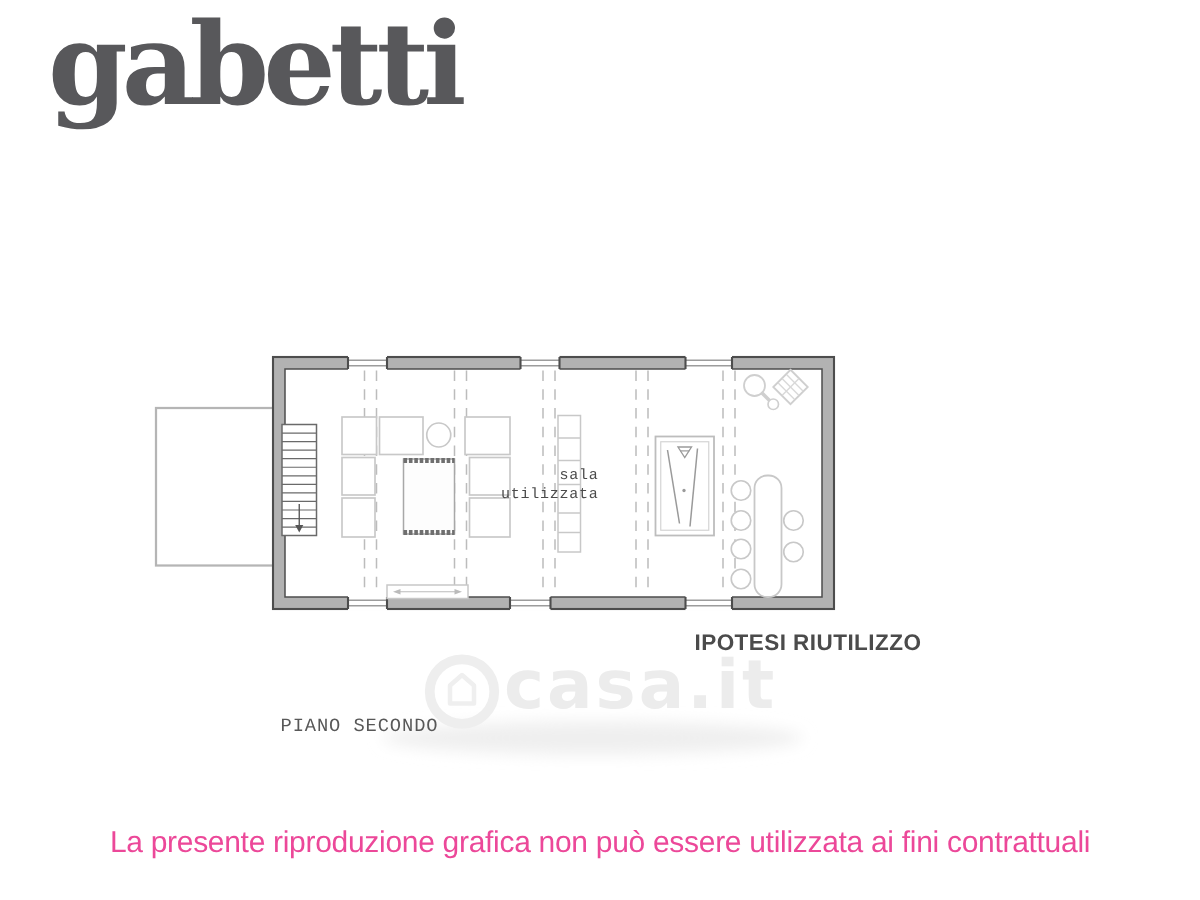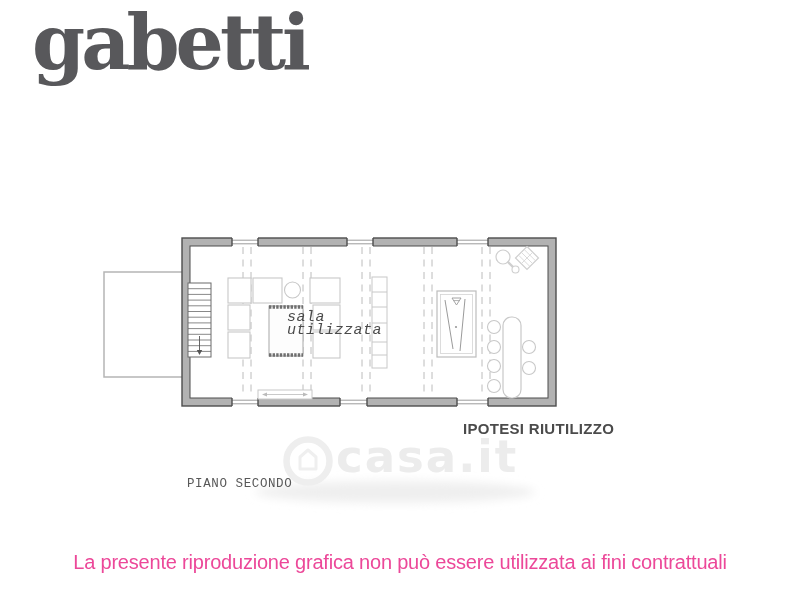--- a/index.html
+++ b/index.html
@@ -7,23 +7,23 @@
           font-family:"Liberation Sans",sans-serif;border-radius:18px;}
   .abs{position:absolute;}
 
   
   #logo{left:30px;top:2px;width:280px;height:110px;}
   #logo-wordmark{left:2px;top:-14px;font-family:"DejaVu Serif",serif;font-weight:bold;
                  font-size:76px;letter-spacing:-4px;color:#58585b;line-height:110px;}
   #logo-tagline{left:64px;top:76px;font-size:13.5px;letter-spacing:2.6px;color:#737377;}
 
   
-  #room-label{left:287px;top:312px;width:112px;text-align:left;
-              font-family:"Liberation Mono",monospace;font-size:15px;line-height:12.5px;
-              color:#4a4a4a;letter-spacing:0.5px;font-style:italic;}
+  #room-label{left:287px;top:312px;width:112px;text-align:right;
+              font-family:"Liberation Mono",monospace;font-size:10px;line-height:12.5px;
+              color:#4a4a4a;letter-spacing:0.5px;}
   #floor-label{left:187px;top:429px;font-family:"Liberation Mono",monospace;
                font-size:12.5px;color:#585858;letter-spacing:0.6px;margin-top:48px;}
   #reuse-label{left:463px;top:420px;font-size:15px;font-weight:bold;color:#4b4b4b;
                letter-spacing:0.3px;}
 
   
   #watermark-text{left:336px;top:430px;font-size:45px;font-weight:bold;color:#ececec;
                   letter-spacing:2px;font-family:"DejaVu Sans","Liberation Sans",sans-serif;}
 
   

